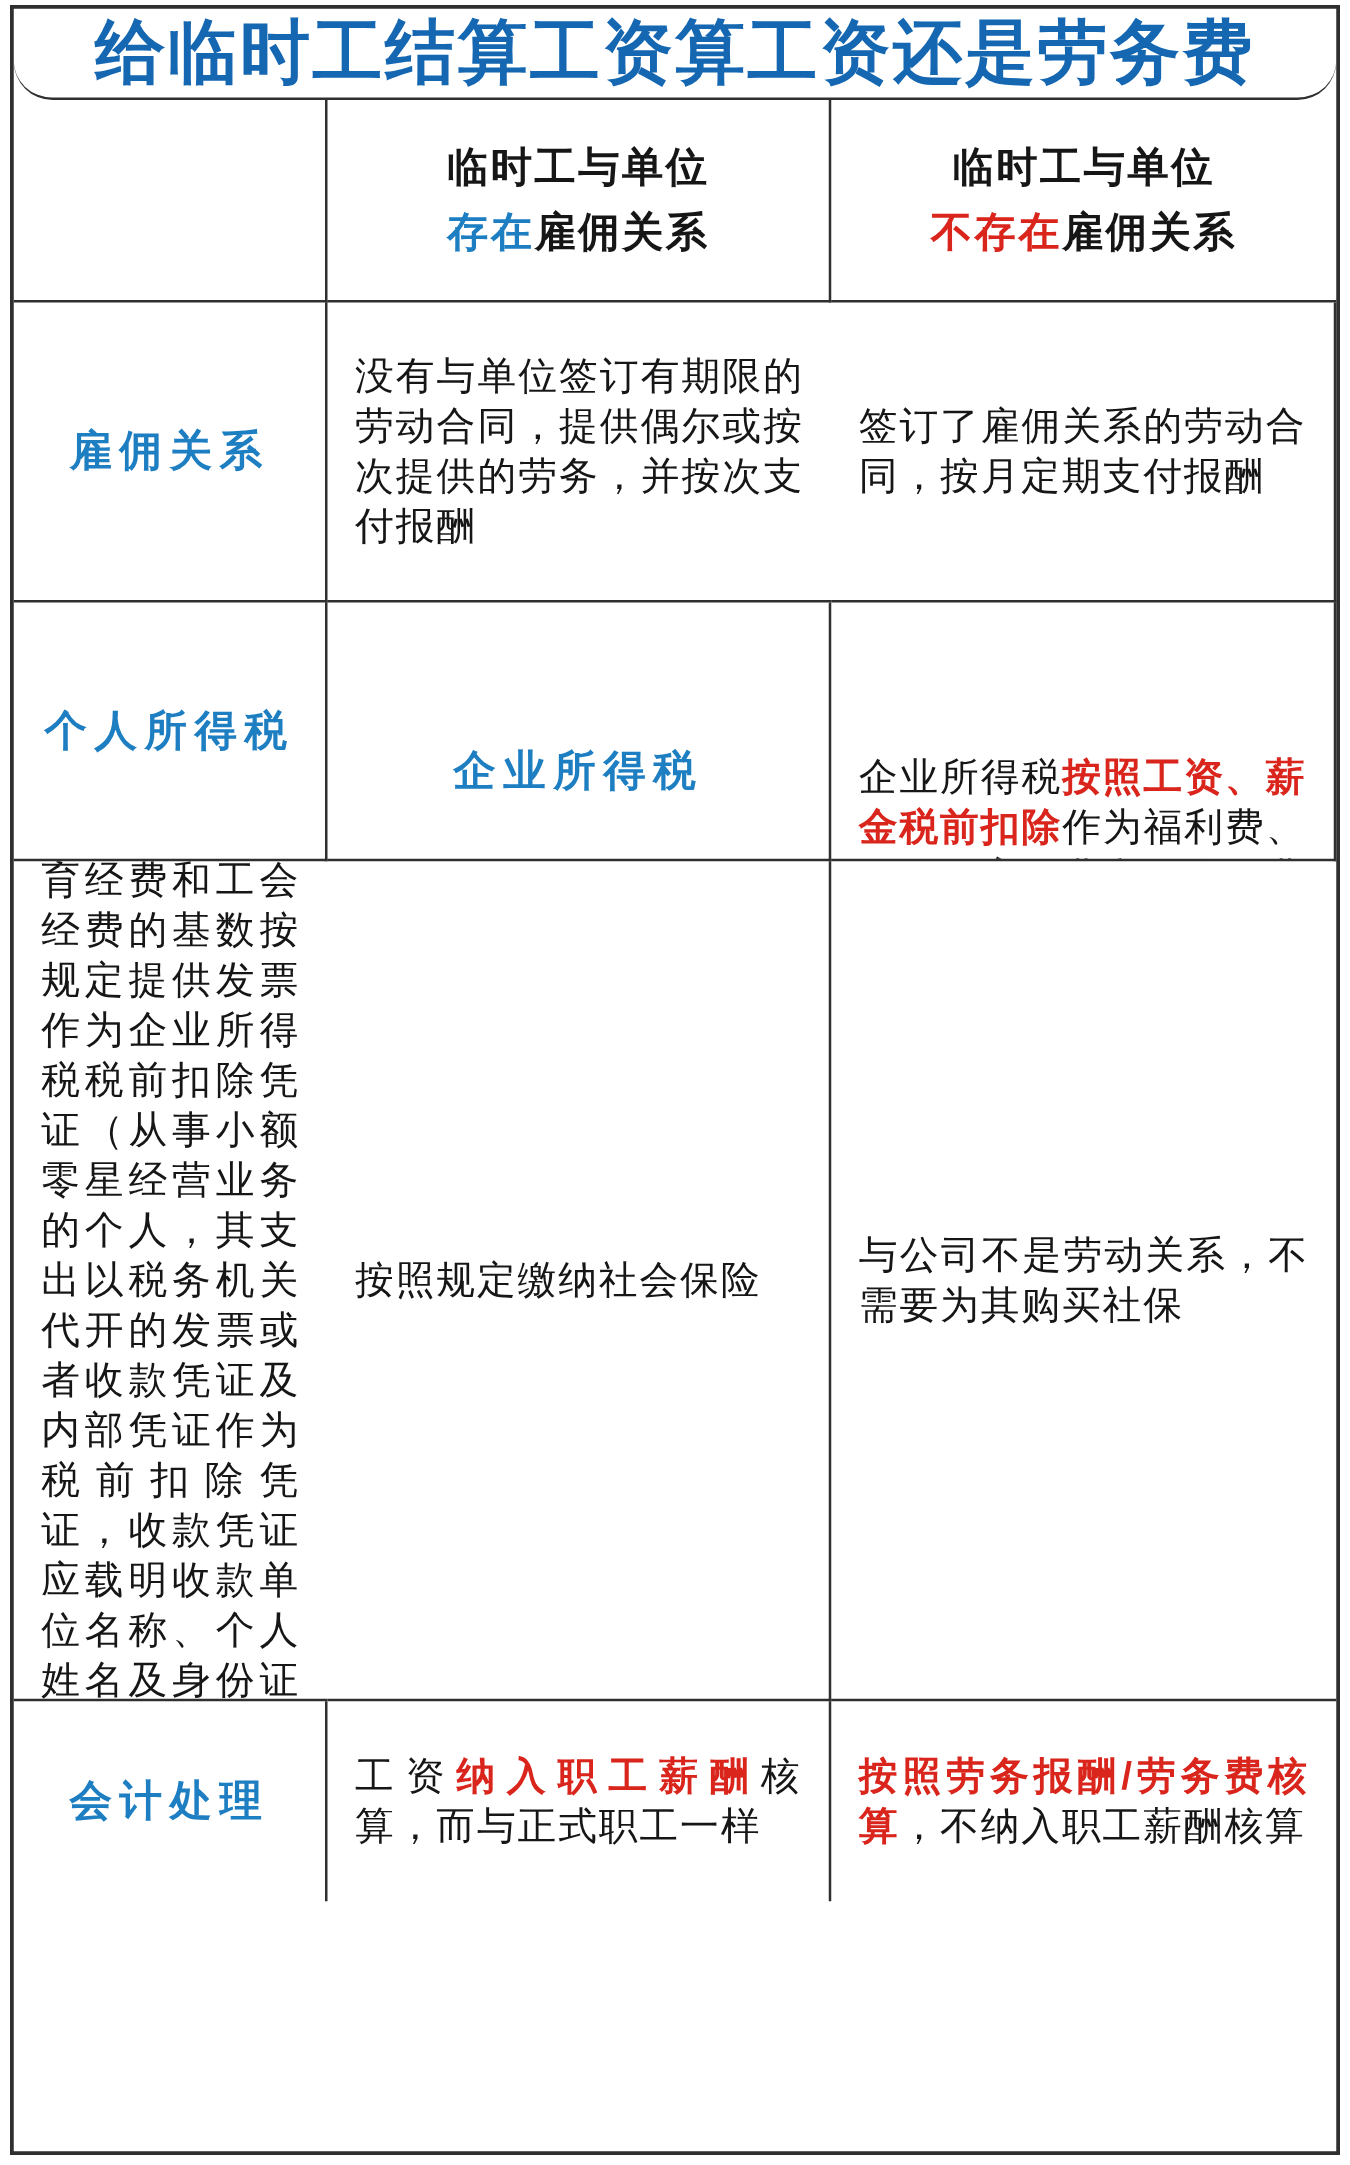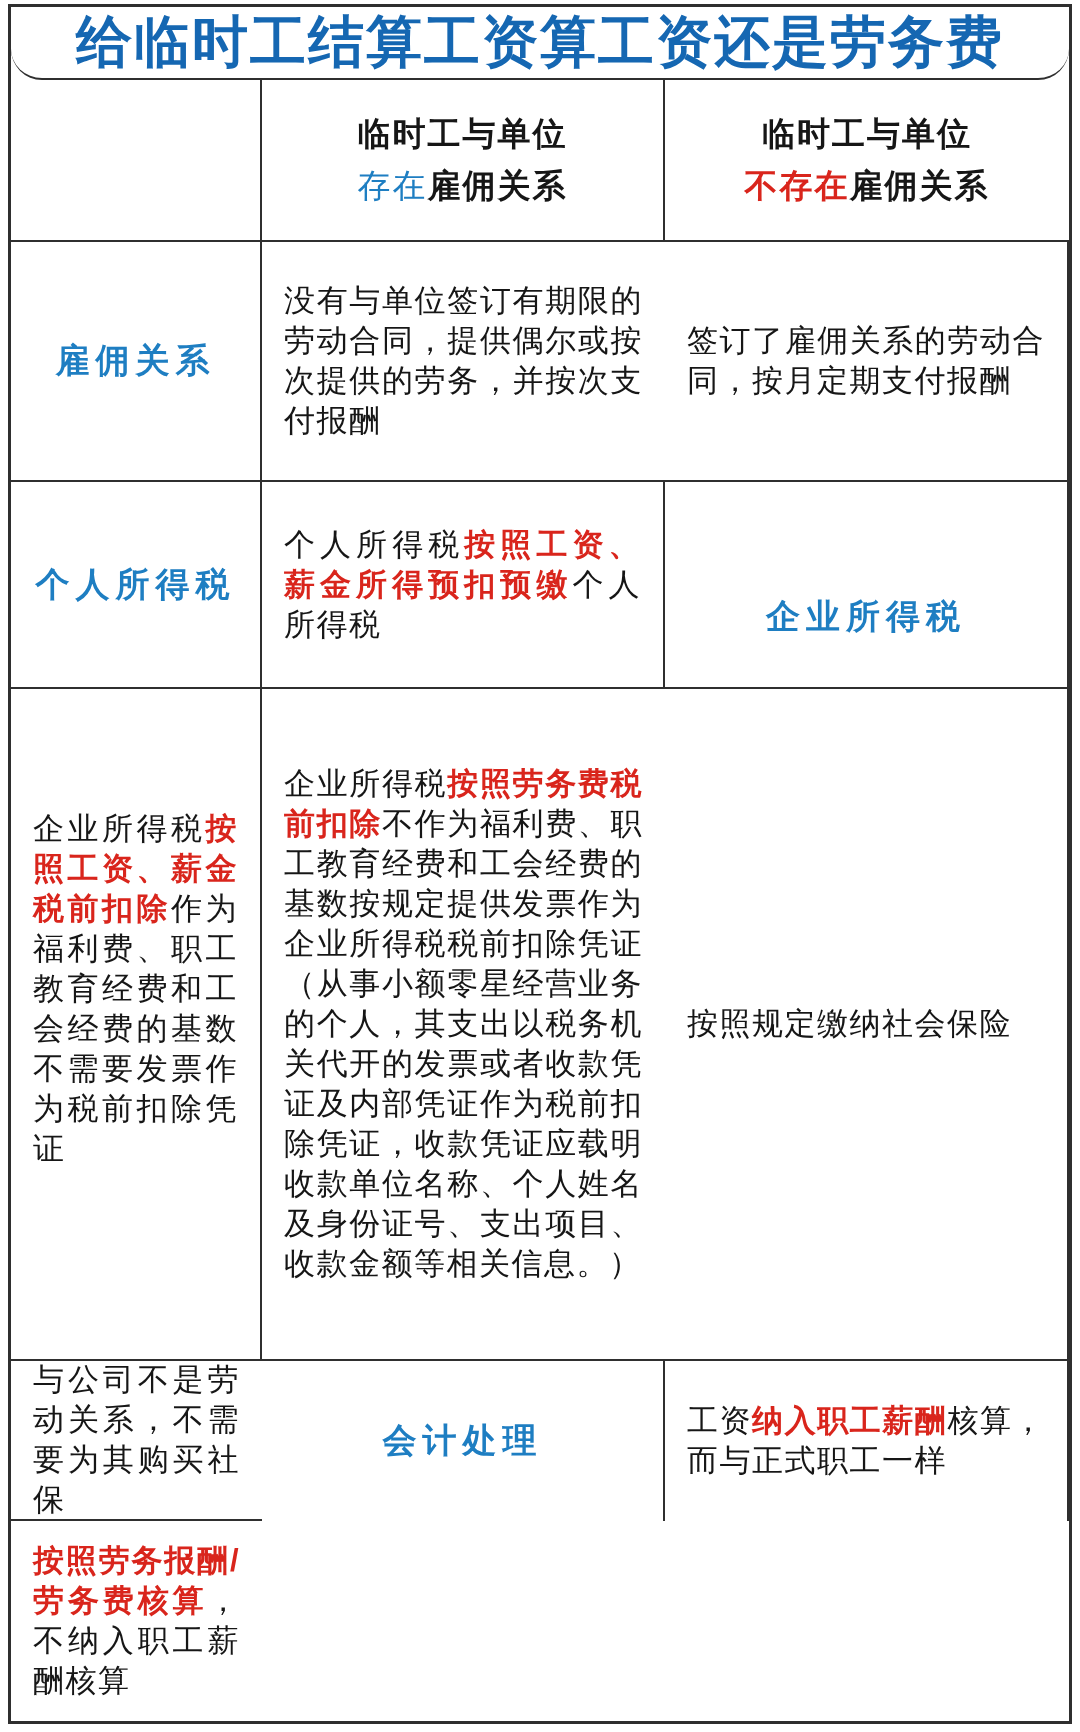--- a/index.html
+++ b/index.html
@@ -75,21 +75,21 @@
   .cell-text {
     font-size: 31px;
     line-height: 40px;
     letter-spacing: 1.5px;
     text-align: justify;
     text-justify: inter-character;
     word-break: break-all;
   }
   .seg-black { color: var(--text); }
   .seg-red { color: var(--red); font-weight: 700; }
-  .seg-blue { color: var(--label_blue); font-weight: 400; }
+  .seg-blue { color: var(--label_blue); font-weight: 700; }
   
   .label-cell.row-2 { justify-content: flex-start; padding-top: 112px; }
   .body-cell.row-2.col-2 { justify-content: flex-start; padding-top: 120px; }
 </style>
 </head>
 <body>
 
 <div class="page">
   <div class="table-box">
     <div class="title-row">给临时工结算工资算工资还是劳务费</div>
@@ -109,23 +109,20 @@
         </div>
         <div class="cell body-cell row-0 col-3 b-bottom">
           <div class="cell-text"><span class="seg-black">没有与单位签订有期限的劳动合同，提供偶尔或按次提供的劳务，并按次支付报酬</span></div>
         </div>
         <div class="cell body-cell row-0 col-2 b-right b-bottom">
           <div class="cell-text"><span class="seg-black">签订了雇佣关系的劳动合同，按月定期支付报酬</span></div>
         </div>
         <div class="cell label-cell b-right row-1 b-bottom">
           <span>个人所得税</span>
         </div>
-        <div class="cell body-cell row-1 col-2 b-right b-bottom">
-          <div class="cell-text"><span class="seg-black">个人所得税</span><span class="seg-red">按照工资、薪金所得预扣预缴</span><span class="seg-black">个人所得税</span></div>
-        </div>
         <div class="cell label-cell b-right row-2 b-bottom">
           <span>企业所得税</span>
         </div>
         <div class="cell body-cell row-2 col-2 b-right b-bottom">
           <div class="cell-text"><span class="seg-black">企业所得税</span><span class="seg-red">按照工资、薪金税前扣除</span><span class="seg-black">作为福利费、职工教育经费和工会经费的基数不需要发票作为税前扣除凭证</span></div>
         </div>
         <div class="cell body-cell row-2 col-3 b-bottom">
           <div class="cell-text"><span class="seg-black">企业所得税</span><span class="seg-red">按照劳务费税前扣除</span><span class="seg-black">不作为福利费、职工教育经费和工会经费的基数按规定提供发票作为企业所得税税前扣除凭证（从事小额零星经营业务的个人，其支出以税务机关代开的发票或者收款凭证及内部凭证作为税前扣除凭证，收款凭证应载明收款单位名称、个人姓名及身份证号、支出项目、收款金额等相关信息。）</span></div>
         </div>
         <div class="cell body-cell row-3 col-2 b-right b-bottom">

